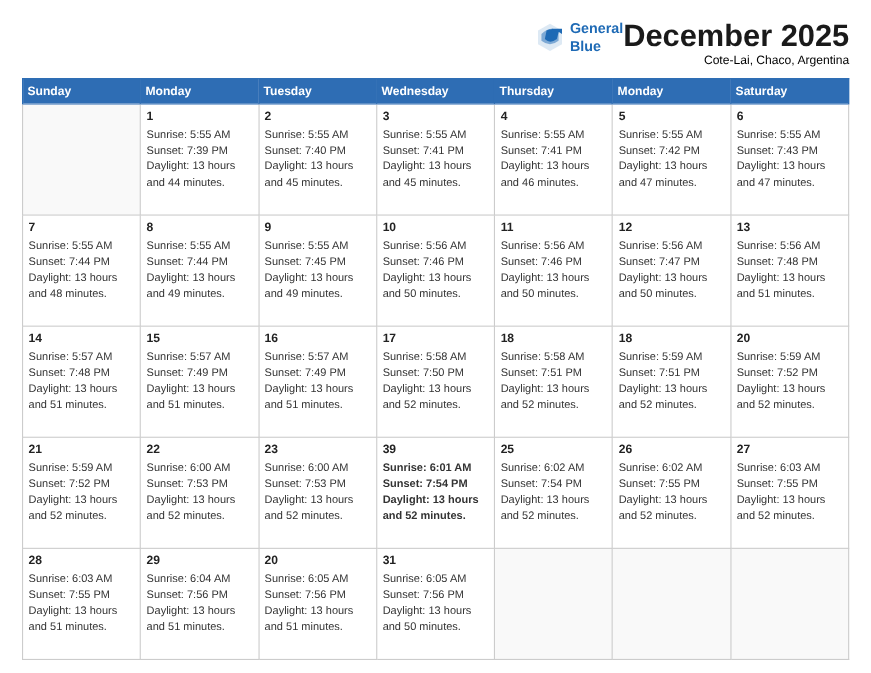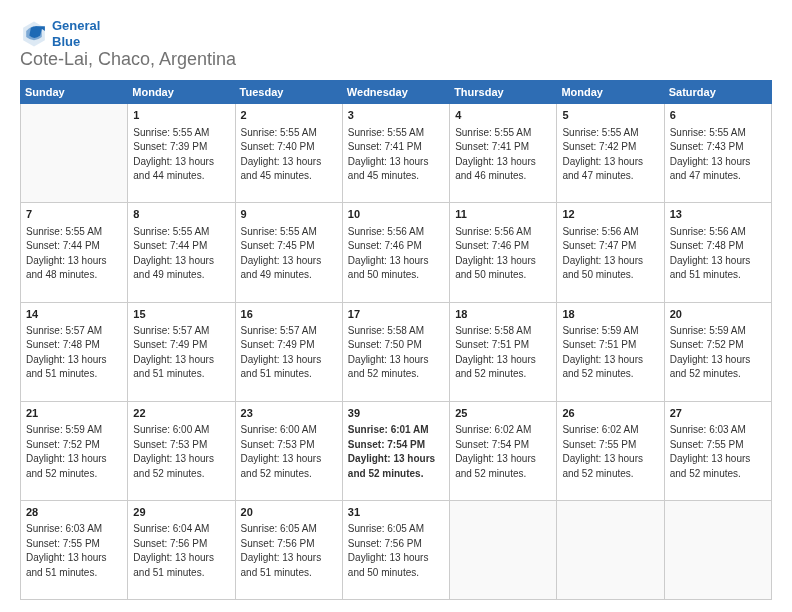--- a/index.html
+++ b/index.html
@@ -15,21 +15,20 @@
       height: 612px;
       padding: 18px 20px 12px 20px;
       display: flex;
       flex-direction: column;
     }
     .header {
       display: flex;
       justify-content: flex-end;
       align-items: flex-start;
       margin-bottom: 10px;
-      flex-direction: column;
     }
     .logo {
       display: flex;
       align-items: center;
       gap: 4px;
     }
     .logo-text {
       font-size: 13px;
       font-weight: bold;
       color: #1a1a1a;
@@ -45,22 +44,22 @@
     .title-block {
       text-align: right;
     }
     .main-title {
       font-size: 28px;
       font-weight: bold;
       color: #1a1a1a;
       line-height: 1.1;
     }
     .subtitle {
-      font-size: 18px;
-      color: #737373;
+      font-size: 11px;
+      color: #000000;
     }
     .calendar {
       flex: 1;
       border-collapse: collapse;
       width: 100%;
       font-size: 10px;
       padding-left: 30px;
     }
     .calendar thead tr th {
       background-color: #2e6db4;
@@ -106,20 +105,21 @@
         <path d="M8 14 Q18 4 28 10 L28 22 Q18 30 8 22 Z" fill="#1e6ab5" opacity="0.5"></path>
         <path d="M14 10 Q22 6 28 12 L26 20 Q18 26 12 20 Z" fill="#1e6ab5"></path>
         <path d="M20 8 L32 8 L32 14 Q28 10 20 12 Z" fill="#1e6ab5"></path>
       </svg>
       <div class="logo-text">
         <div><span>General</span></div>
         <div><span>Blue</span></div>
       </div>
     </div>
     <div class="title-block">
+      <div class="main-title">December 2025</div>
       <div class="subtitle">Cote-Lai, Chaco, Argentina</div>
     </div>
   </div>
 
   <table class="calendar">
     <thead>
       <tr>
       <th>Sunday</th>
           <th>Monday</th>
           <th>Tuesday</th>

